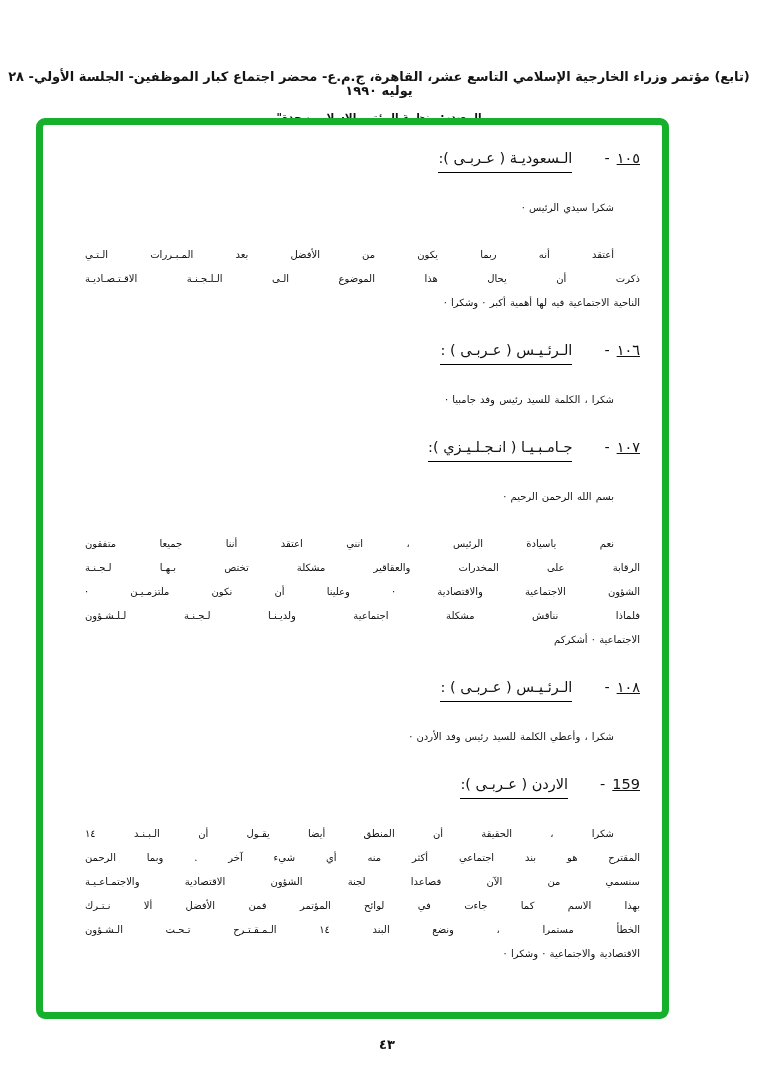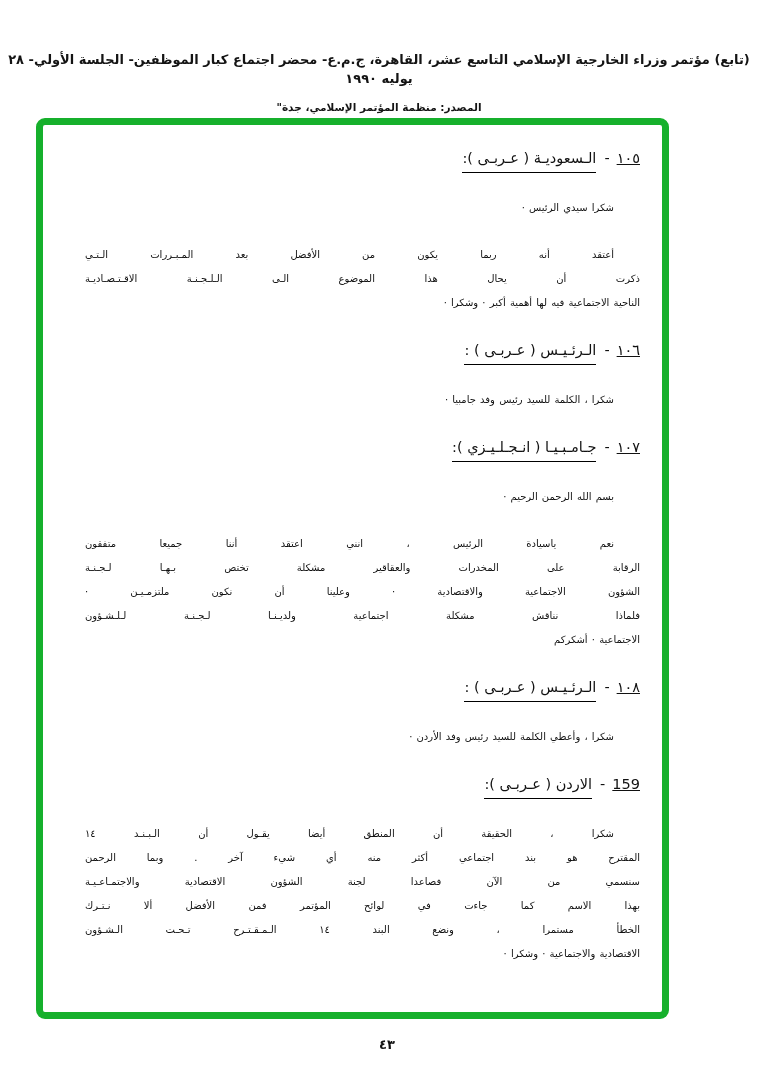--- a/index.html
+++ b/index.html
@@ -6,24 +6,24 @@
   body{
     width:758px;height:1078px;position:relative;
     background:#ffffff;
     font-family:"DejaVu Sans",sans-serif;
     color:#111;
     overflow:hidden;
   }
   .doc-header{
     direction:rtl;
     text-align:center;
-    padding-top:50px;
+    padding-top:70px;
     font-size:13px;
     font-weight:bold;
-    line-height:19px;
+    line-height:14px;
     color:#141414;
   }
   .doc-source{
     direction:rtl;
     text-align:center;
     margin-top:13px;
     font-size:10.5px;
     font-weight:bold;
     color:#141414;
   }
@@ -42,21 +42,21 @@
     display:flex;
     direction:rtl;
     align-items:baseline;
     line-height:24px;
     margin-bottom:23px;
     font-size:14.5px;
   }
   .section-number{ white-space:nowrap;text-decoration:underline; }
   .section-dash{ margin:0 7px 0 0; }
   .section-heading{
-    margin-right:8px;
+    margin-right:32px;
     border-bottom:1.5px solid #000;
     padding-bottom:2px;
   }
   .para{ margin-bottom:23px; direction:rtl; }
   .line{
     font-size:10px;
     line-height:24px;
     height:24px;
     overflow:hidden;
     text-align:justify;

